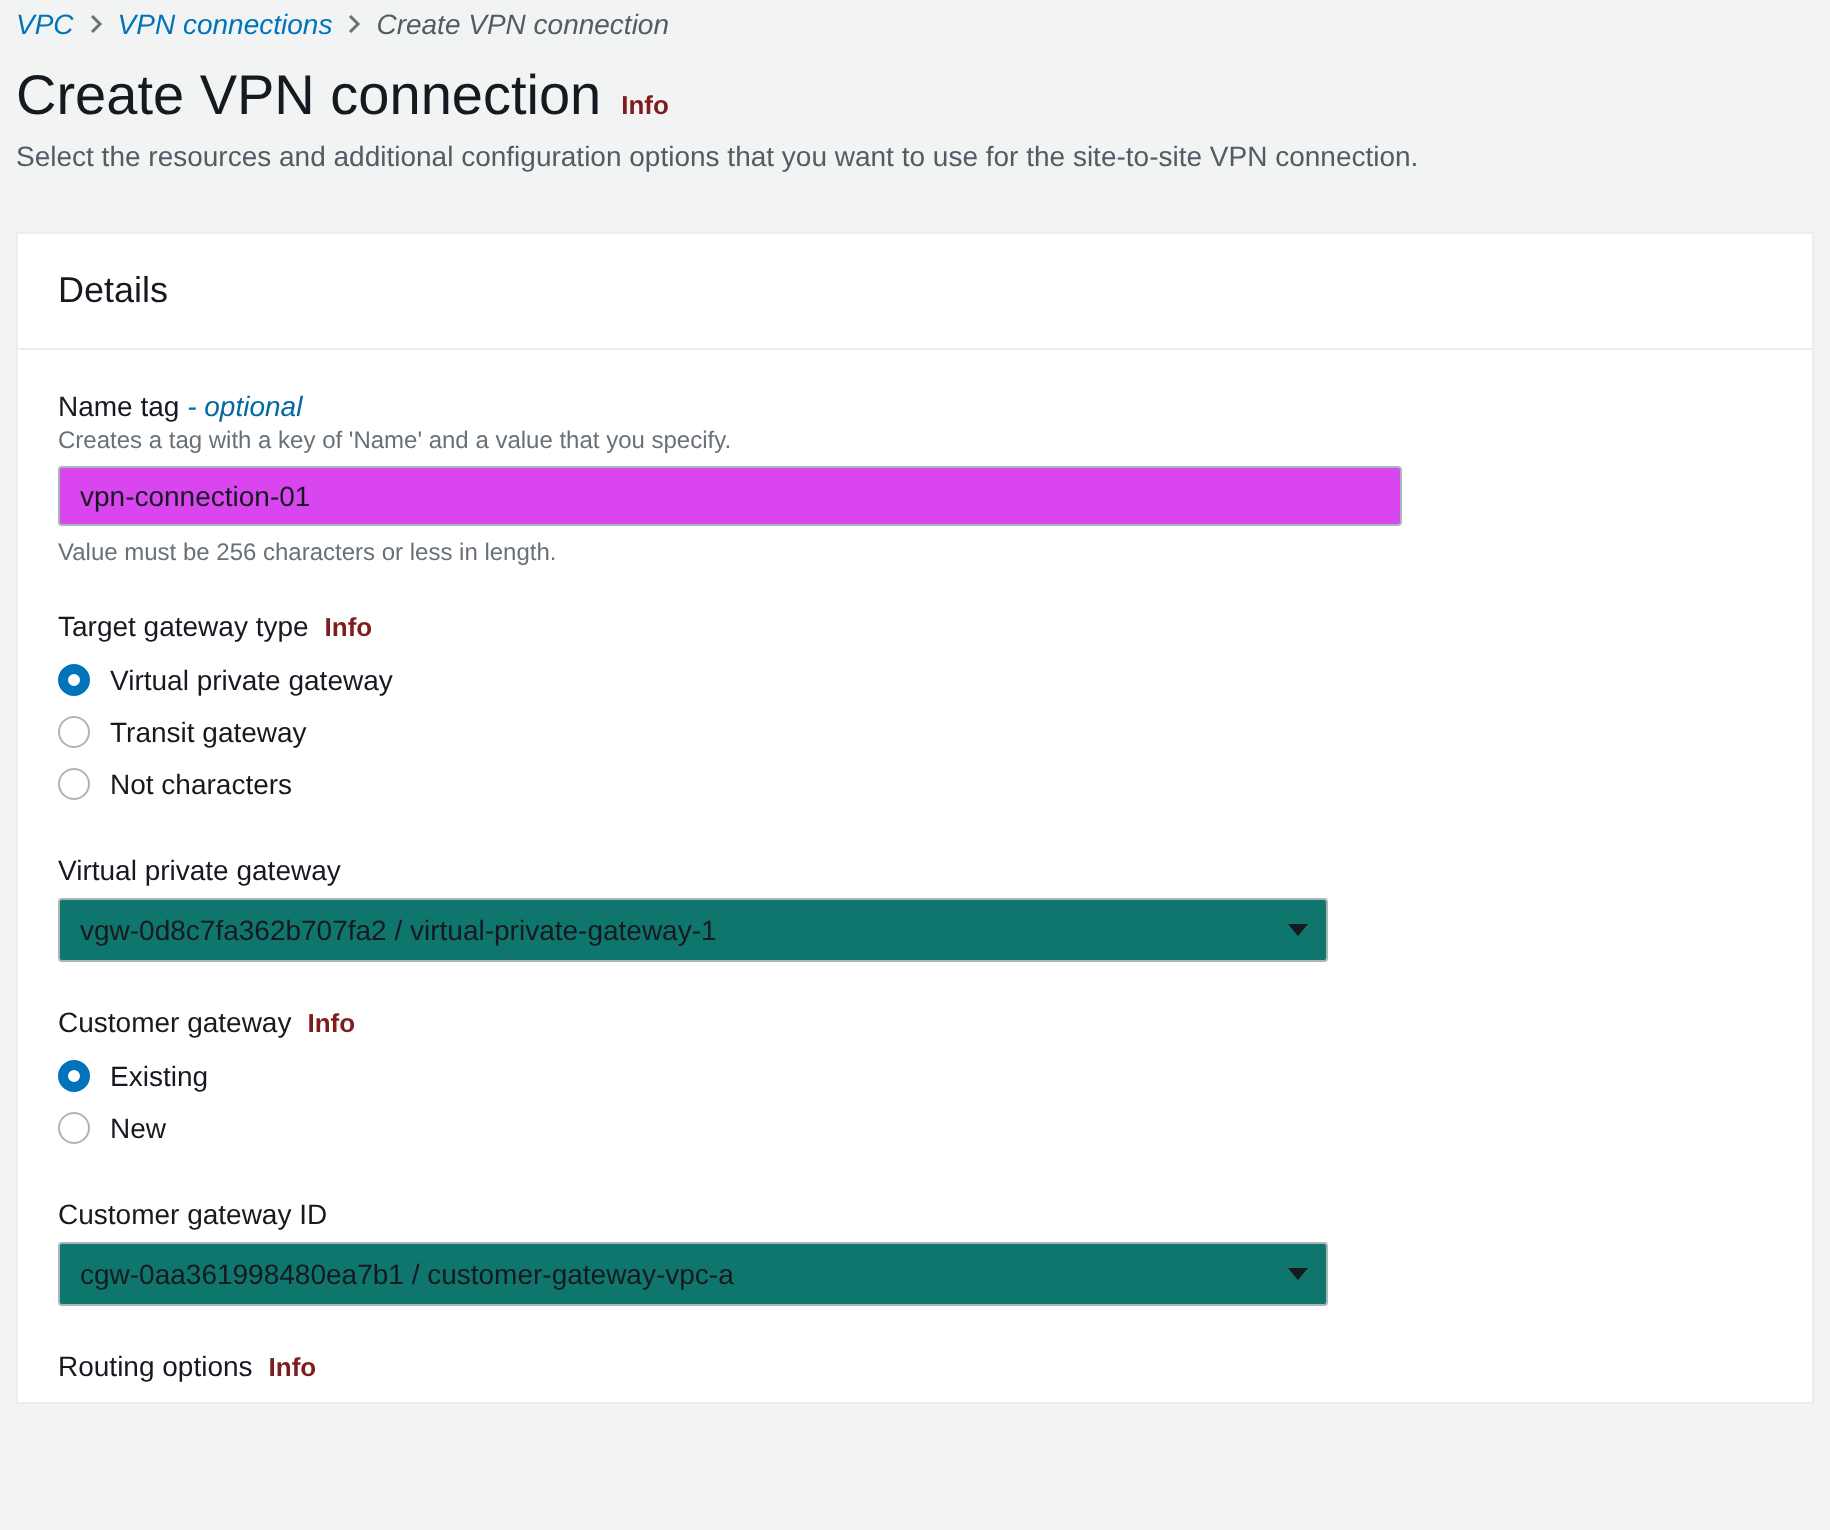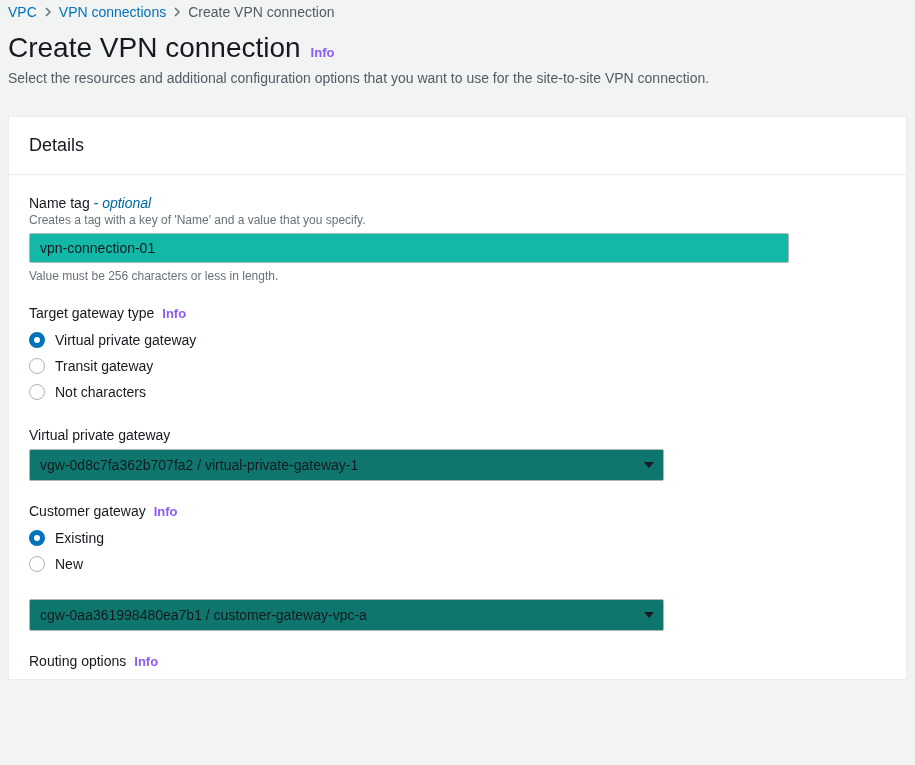--- a/index.html
+++ b/index.html
@@ -9,33 +9,34 @@
       color: #16191f;
       font-size: 14px;
       width: 915px;
     }
     .breadcrumb {
       padding: 4px 8px 12px 8px;
       display: flex;
       align-items: center;
       gap: 6px;
       font-size: 14px;
+      font-style: italic;
     }
     .breadcrumb a { color: #0073bb; text-decoration: none; cursor: pointer; }
     .breadcrumb .sep { color: #687078; display: inline-flex; align-items: center; }
     .breadcrumb .current { color: #545b64; }
     .page-header { padding: 0 8px 12px 8px; }
     .page-title-row { display: flex; align-items: baseline; gap: 10px; margin-bottom: 6px; }
     h1 {
       font-size: 28px;
       font-weight: 400;
       color: #16191f;
     }
     .info-link {
-      color: #8b5cf6;
+      color: #7f1d1d;
       font-size: 13px;
       font-weight: 700;
       text-decoration: none;
       cursor: pointer;
     }
     .page-desc { color: #545b64; font-size: 14px; }
     .panel {
       background: #fff;
       border: 1px solid #eaeded;
       margin: 18px 8px 0 8px;
@@ -47,27 +48,27 @@
     }
     .panel-header h2 { font-size: 18px; font-weight: 400; }
     .panel-body { padding: 20px 20px 8px 20px; }
     .field-block { margin-bottom: 22px; }
     .field-label-row { display: flex; align-items: baseline; gap: 8px; margin-bottom: 2px; }
     .field-label { font-size: 14px; color: #16191f; }
     .optional { font-style: italic; color: #0369a1; }
     .field-hint { color: #687078; font-size: 12px; margin-top: 2px; }
     .field-constraint { color: #687078; font-size: 12px; margin-top: 6px; }
     input[type="text"] {
-      width: 760px;
+      width: 672px;
       max-width: 100%;
       padding: 6px 10px;
       font-size: 14px;
       border: 1px solid #aab7b8;
       border-radius: 2px;
-      background: #14b8a6;
+      background: #d946ef;
       color: #16191f;
       margin-top: 6px;
     }
     .radio-group { margin-top: 6px; }
     .radio-option {
       display: flex;
       align-items: center;
       gap: 10px;
       padding: 5px 0;
       cursor: pointer;
@@ -207,20 +208,23 @@
           <span class="radio-label">Existing</span>
         </div>
         <div class="radio-option">
           <span class="radio-circle"></span>
           <span class="radio-label">New</span>
         </div>
       </div>
     </div>
 
     <div class="field-block">
+      <div class="field-label-row">
+        <span class="field-label">Customer gateway ID</span>
+      </div>
       <div class="select-wrap">
         <div class="select">
           <span>cgw-0aa361998480ea7b1 / customer-gateway-vpc-a</span>
         </div>
         <span class="select-caret">
           <svg viewBox="0 0 10 6" width="10" height="6">
               <path d="M0 0 L5 6 L10 0 Z" fill="#16191f"></path>
             </svg>
         </span>
       </div>

